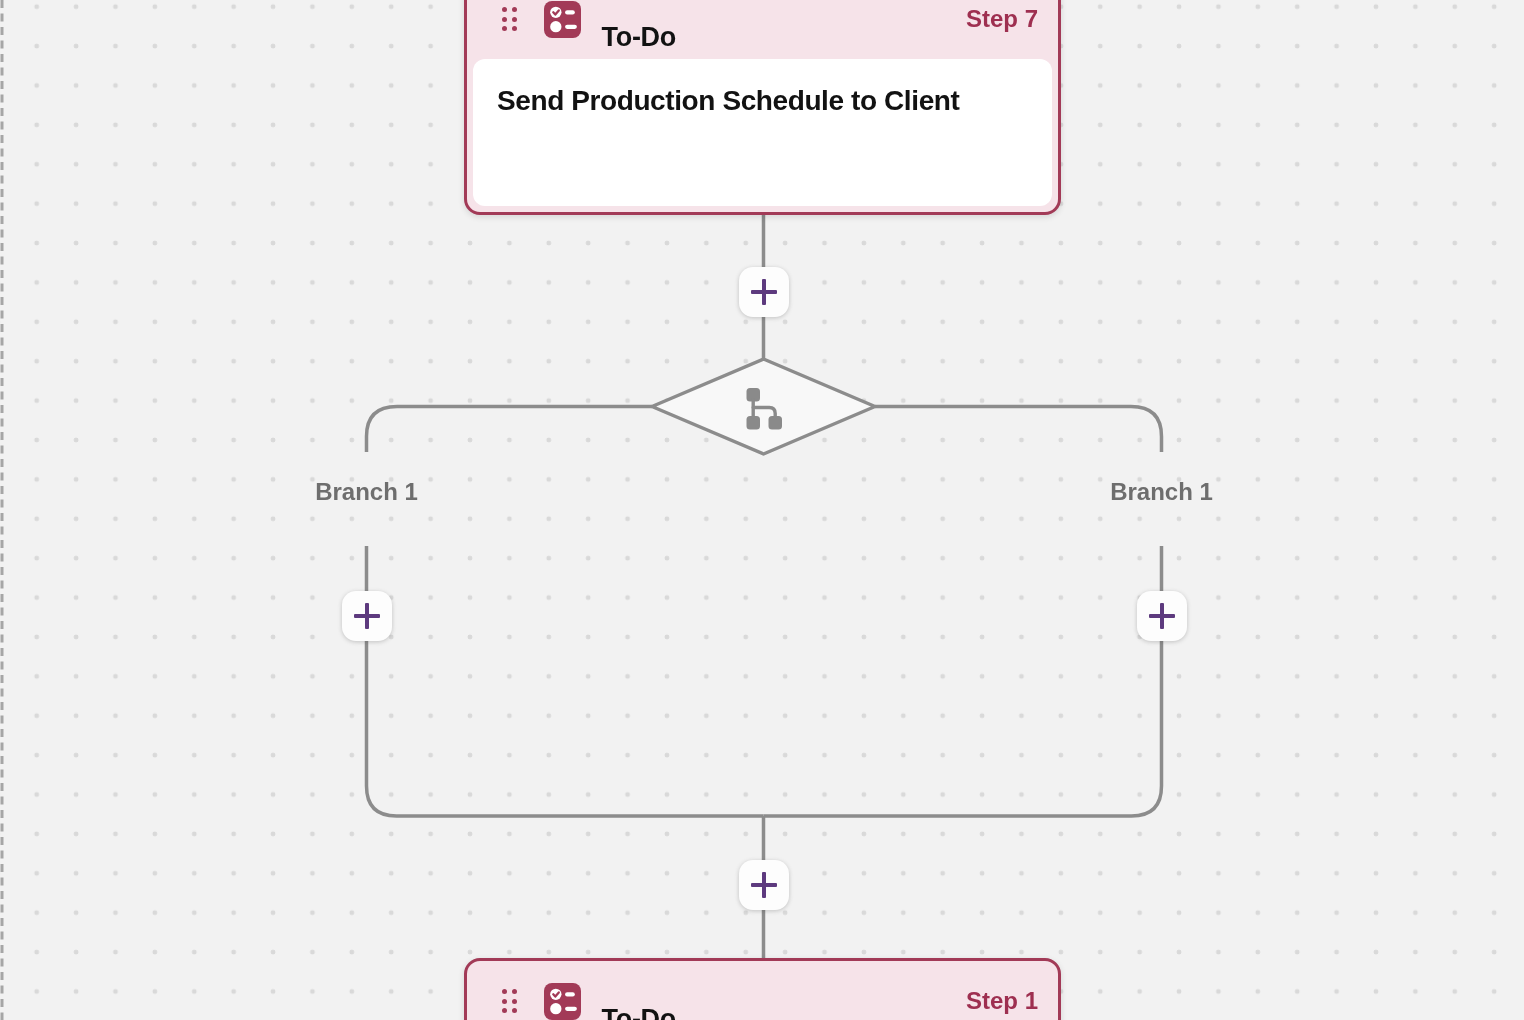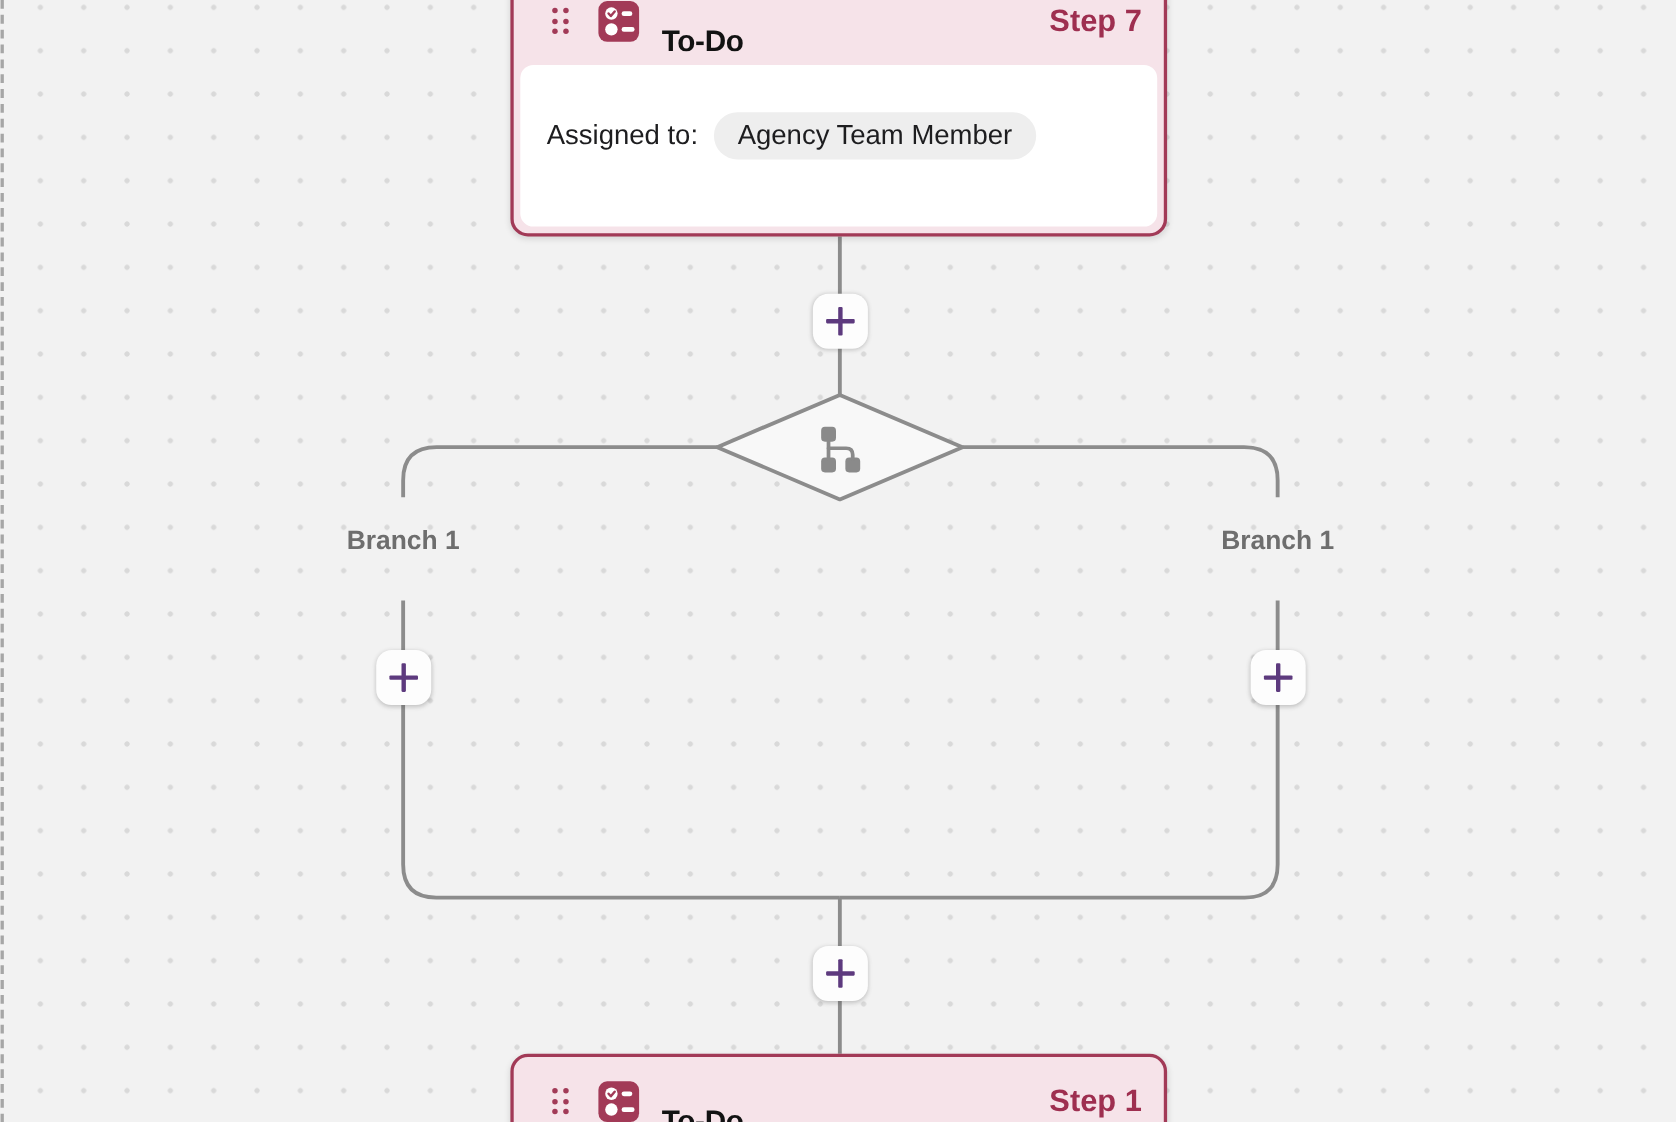--- a/index.html
+++ b/index.html
@@ -54,21 +54,21 @@
     cursor: grab;
   }
   .drag-handle i { width: 5px; height: 5px; border-radius: 50%; background: #a23a57; }
   .type-icon {
     width: 37px; height: 37px; border-radius: 8px;
     background: #a23a57; flex: 0 0 auto;
     display: flex; align-items: center; justify-content: center;
     margin-right: 21px;
   }
   .type-label { font-size: 27px; font-weight: 700; color: #121212; letter-spacing: -0.3px; margin-top: 36px; }
-  .step-label { margin-left: auto; font-size: 28px; font-weight: 600; color: #9e2f50; }
+  .step-label { margin-left: auto; font-size: 24px; font-weight: 600; color: #9e2f50; }
   .card-body {
     flex: 1 1 auto;
     margin: 0 6px 6px;
     background: #ffffff;
     border-radius: 12px;
     padding: 26px 24px;
   }
   .card-title {
     font-size: 28px; font-weight: 700; color: #121212;
     letter-spacing: -0.4px; line-height: 1.15;
@@ -161,24 +161,21 @@
           <path d="M9 11 l2 2.2 3.4-4" stroke="#a23a57" stroke-width="2.2" fill="none" stroke-linecap="round" stroke-linejoin="round"></path>
           <rect x="20.5" y="9" width="9.5" height="4.2" rx="2.1" fill="#ffffff"></rect>
           <circle cx="11.5" cy="25" r="5.5" fill="#ffffff"></circle>
           <rect x="20.5" y="23" width="11.5" height="4.2" rx="2.1" fill="#ffffff"></rect>
         </svg>
       </span>
       <span class="type-label">To-Do</span>
       <span class="step-label">Step 7</span>
     </div>
     <div class="card-body">
-      <div class="assigned-row">
-        <span>Assigned to:</span>
-        <span class="assignee-pill">Agency Team Member</span>
-      </div>
+      <div class="card-title">Send Production Schedule to Client</div>
     </div>
   </div>
 
   <div class="node-card bottom">
     <div class="card-header">
       <span class="drag-handle">
         <i></i>
           <i></i>
           <i></i>
           <i></i>

